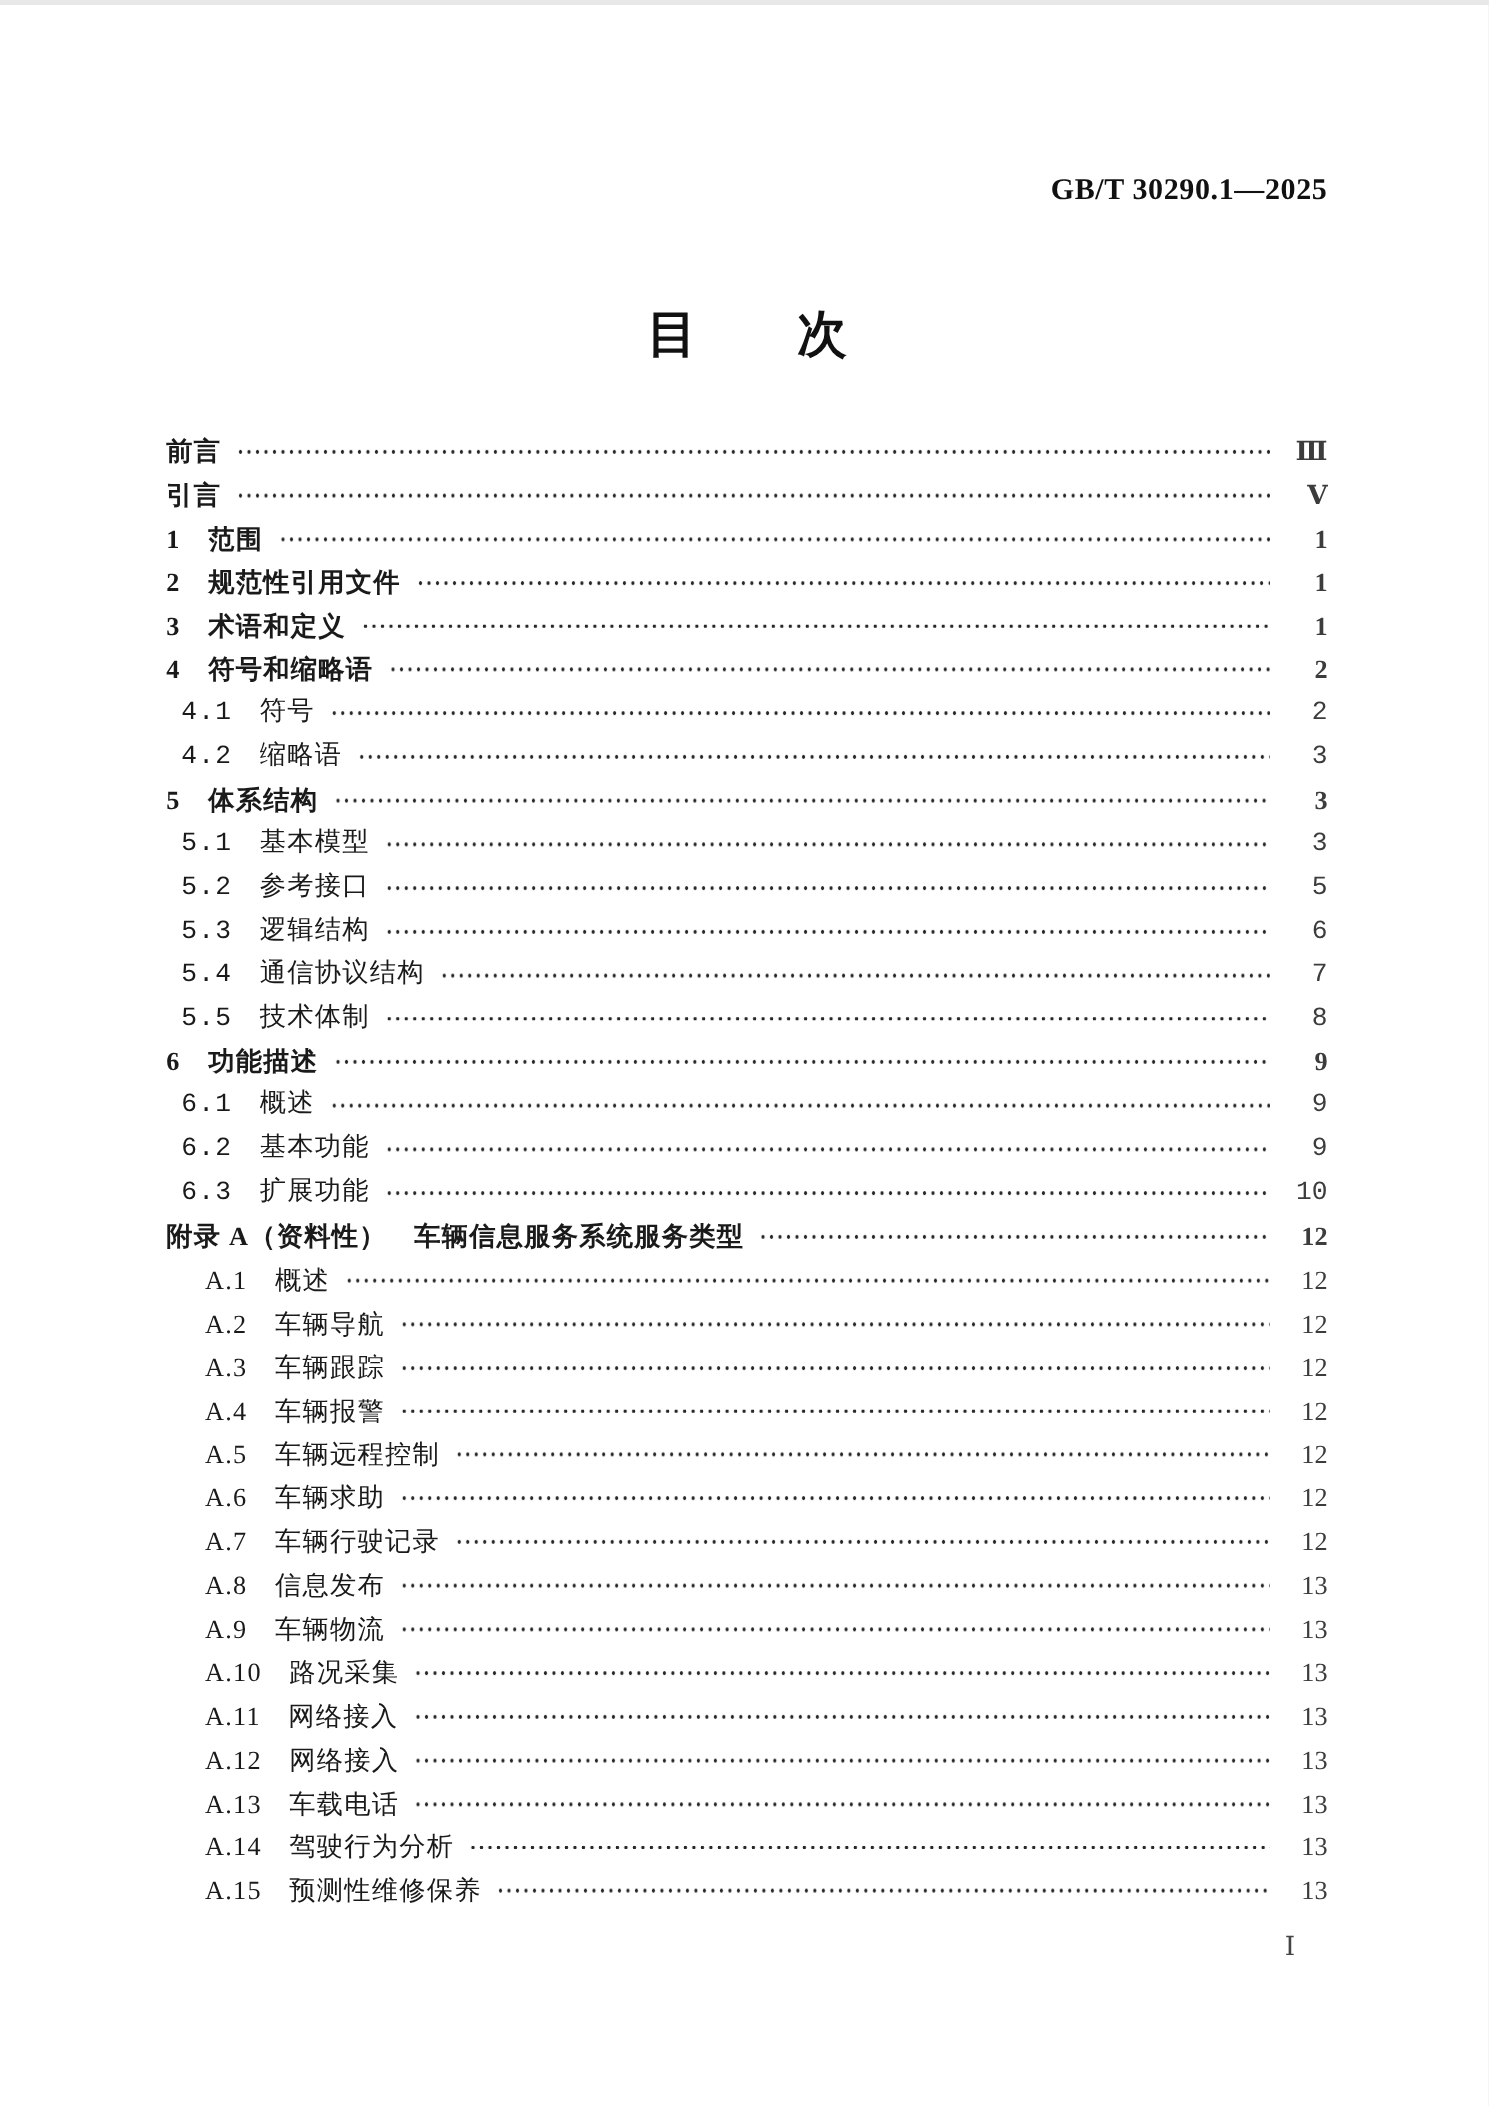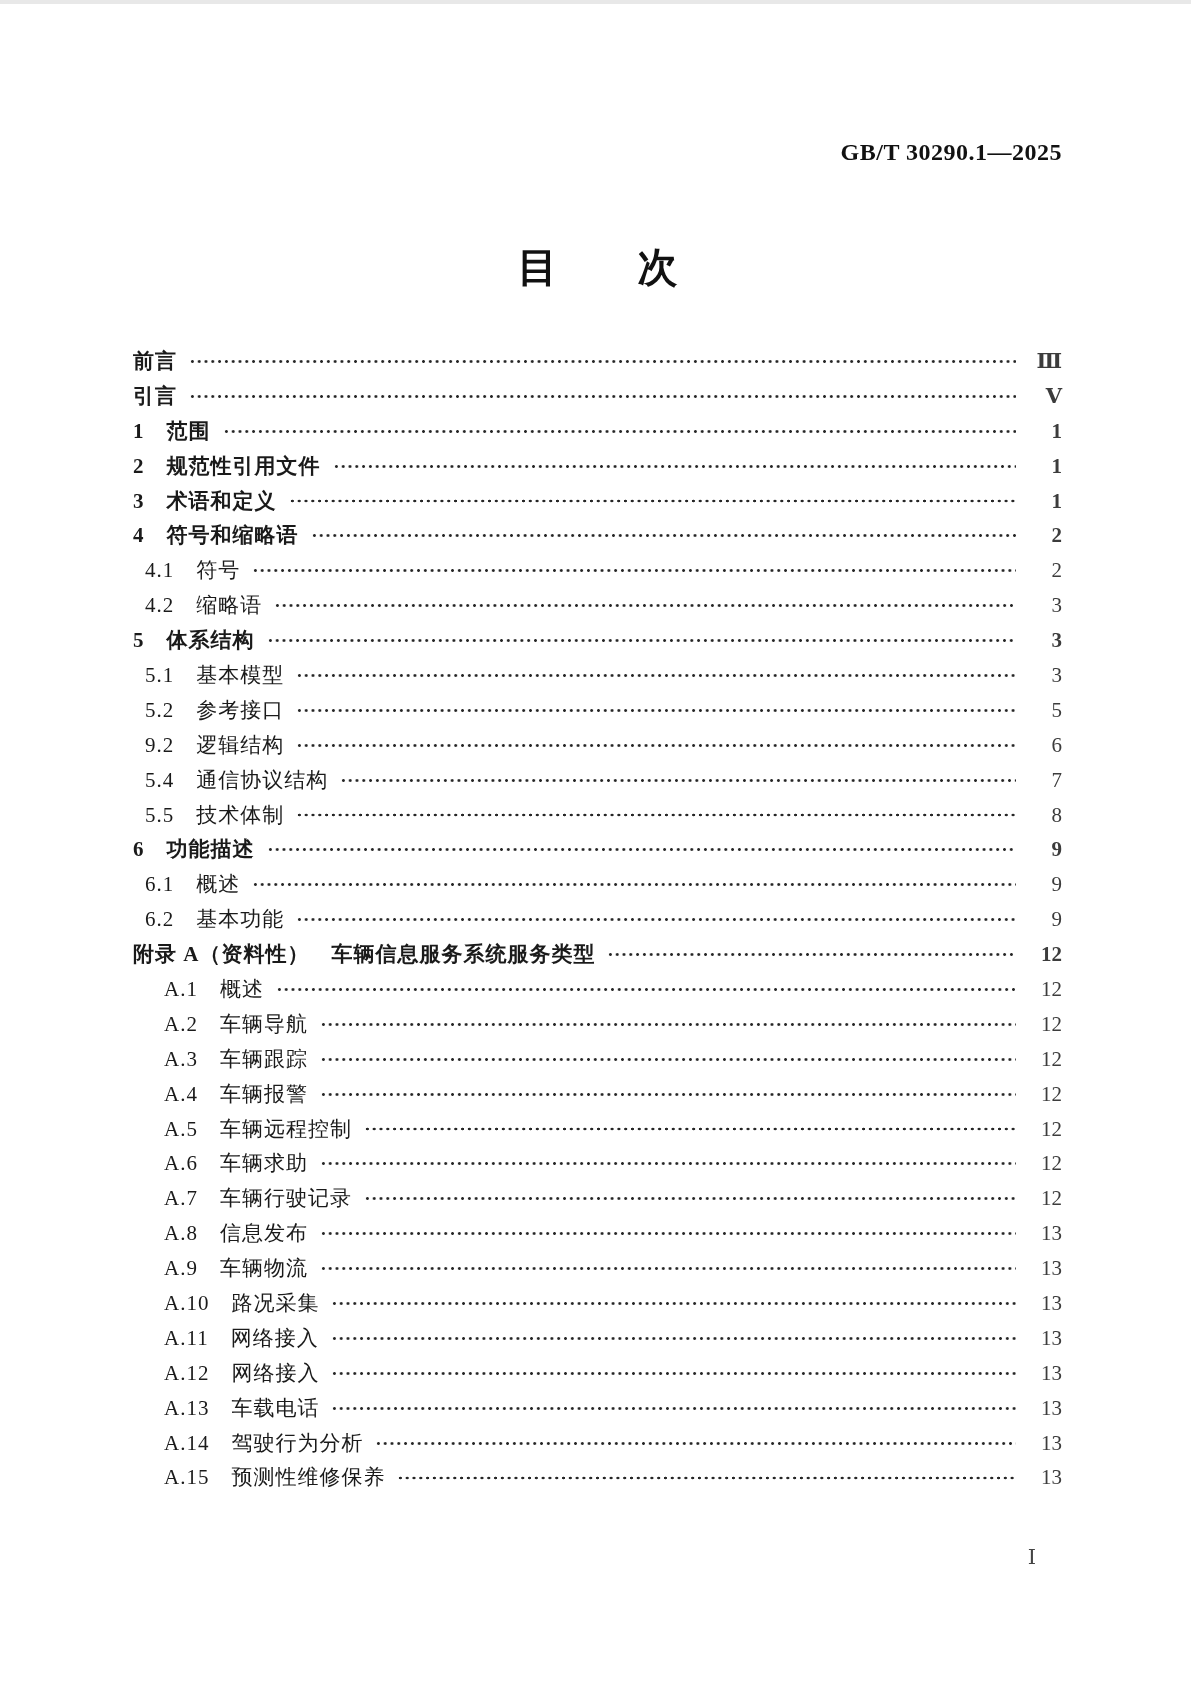--- a/index.html
+++ b/index.html
@@ -51,21 +51,21 @@
     background-repeat:repeat-x;
   }
   .row .pg{
     flex:0 0 auto;
     min-width:34px;
     text-align:right;
     font-size:21px;
     color:#3c3c3c;
   }
   .i0{padding-left:0;font-weight:bold;}
-  .i1{padding-left:12px;}
+  .i1{padding-left:12px;font-family:Liberation Mono, monospace;}
   .i2{padding-left:31px;}
   .folio{
     position:absolute;top:1541px;left:133px;width:929px;
     text-align:right;
     padding-right:0;
     box-sizing:border-box;
     font-size:21px;
     color:#444;
   }
   .folio span{display:inline-block;margin-right:26px;}
@@ -129,21 +129,21 @@
         <span class="lbl">5.1　基本模型</span>
         <span class="leader"></span>
         <span class="pg">3</span>
       </div>
     <div class="row i1">
         <span class="lbl">5.2　参考接口</span>
         <span class="leader"></span>
         <span class="pg">5</span>
       </div>
     <div class="row i1">
-        <span class="lbl">9.2　逻辑结构</span>
+        <span class="lbl">5.3　逻辑结构</span>
         <span class="leader"></span>
         <span class="pg">6</span>
       </div>
     <div class="row i1">
         <span class="lbl">5.4　通信协议结构</span>
         <span class="leader"></span>
         <span class="pg">7</span>
       </div>
     <div class="row i1">
         <span class="lbl">5.5　技术体制</span>
@@ -158,20 +158,25 @@
     <div class="row i1">
         <span class="lbl">6.1　概述</span>
         <span class="leader"></span>
         <span class="pg">9</span>
       </div>
     <div class="row i1">
         <span class="lbl">6.2　基本功能</span>
         <span class="leader"></span>
         <span class="pg">9</span>
       </div>
+    <div class="row i1">
+        <span class="lbl">6.3　扩展功能</span>
+        <span class="leader"></span>
+        <span class="pg">10</span>
+      </div>
     <div class="row i0">
         <span class="lbl">附录 A（资料性）　车辆信息服务系统服务类型</span>
         <span class="leader"></span>
         <span class="pg">12</span>
       </div>
     <div class="row i2">
         <span class="lbl">A.1　概述</span>
         <span class="leader"></span>
         <span class="pg">12</span>
       </div>

